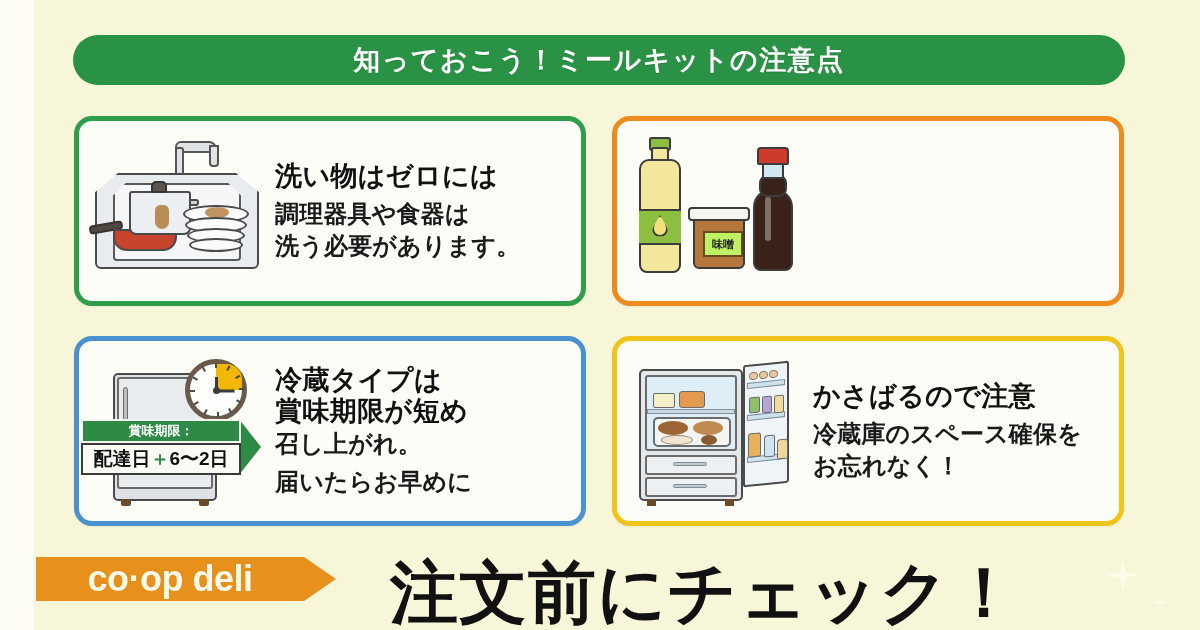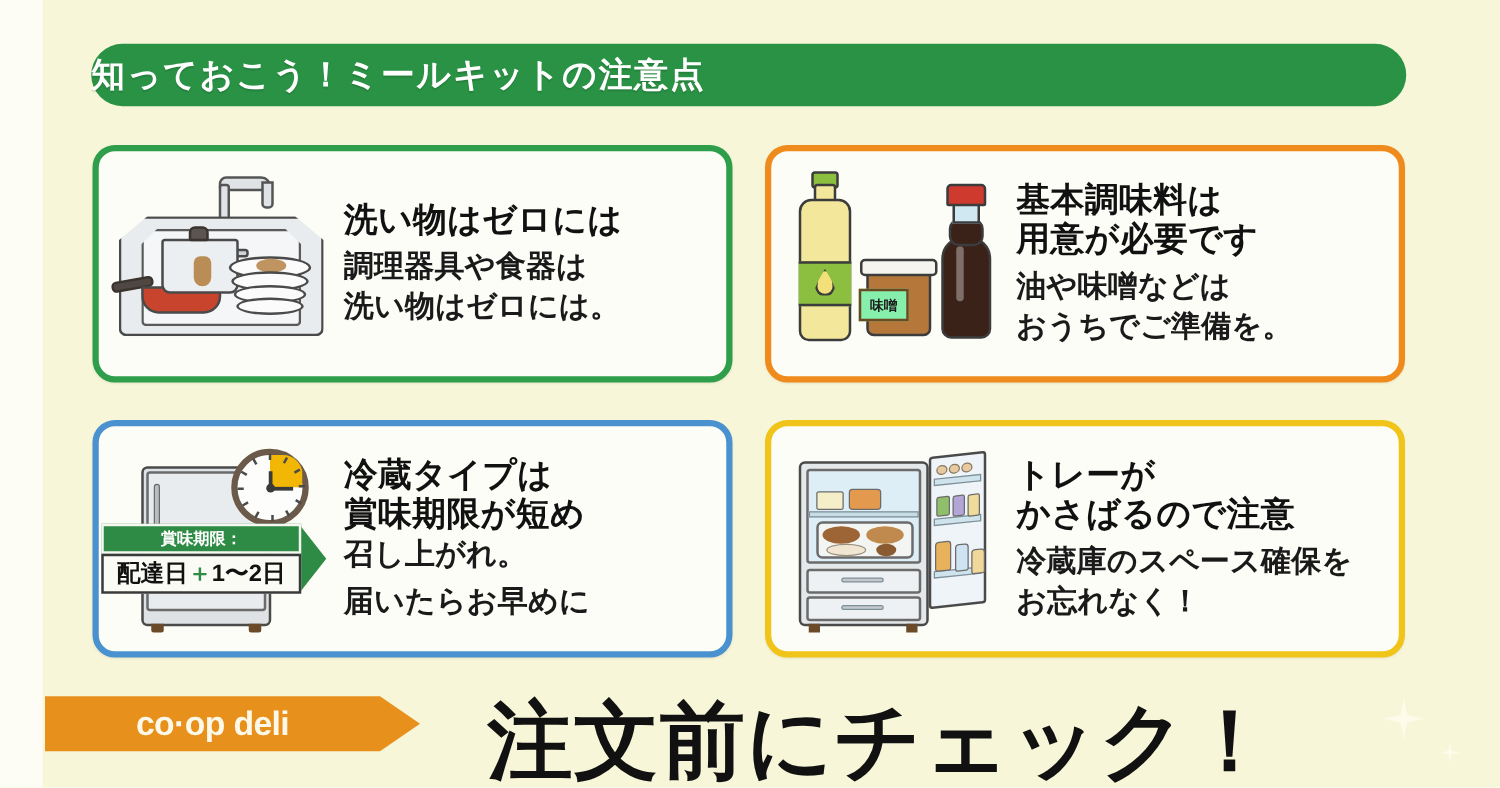--- a/index.html
+++ b/index.html
@@ -24,21 +24,21 @@
     position:absolute;
     background:#fdfcec;
     opacity:.95;
   }
   
   .header-banner {
     position:absolute; left:73px; top:35px;
     width:1052px; height:50px;
     background:#2a9245;
     border-radius:25px;
-    display:flex; align-items:center; justify-content:flex-start;
+    display:flex; align-items:center; justify-content:center;
   }
   .header-title {
     color:#ffffff;
     font-size:27px;
     font-weight:bold;
     letter-spacing:1.5px;
     white-space:nowrap;
     text-shadow:0 1px 1px rgba(0,0,0,.12);
   }
   
@@ -82,21 +82,21 @@
   .logo-banner .tip {
     position:absolute; left:268px; top:0;
     width:0; height:0;
     border-top:22px solid transparent;
     border-bottom:22px solid transparent;
     border-left:32px solid #e8901c;
   }
   .logo-text {
     position:absolute; left:0; top:0; width:268px; height:44px;
     display:flex; align-items:center; justify-content:center;
-    color:#fdf8e8; font-size:27px; font-weight:bold; letter-spacing:-.5px;
+    color:#fdf8e8; font-size:36px; font-weight:bold; letter-spacing:-.5px;
   }
   .footer-slogan {
     position:absolute; left:390px; top:548px;
     font-size:68px; font-weight:bold; color:#111;
     letter-spacing:1px; white-space:nowrap;
   }
 
   
   .ill { position:relative; width:180px; height:160px; }
   .p { position:absolute; }
@@ -130,21 +130,21 @@
   .dish-stain { left:118px; top:76px; width:24px; height:11px; background:#b07b3a; border-radius:50%; opacity:.8; }
 
   
   .oil-bottle { left:14px; top:28px; width:42px; height:114px; background:#f2e79a; border:2.5px solid #3c3c3c; border-radius:10px 10px 8px 8px; }
   .oil-neck { left:26px; top:16px; width:18px; height:16px; background:#f2e79a; border:2.5px solid #3c3c3c; border-radius:3px; }
   .oil-cap { left:24px; top:6px; width:22px; height:14px; background:#8cbf3f; border:2.5px solid #3c3c3c; border-radius:3px; }
   .oil-label { left:14px; top:78px; width:42px; height:36px; background:#8cbf3f; border-top:2.5px solid #3c3c3c; border-bottom:2.5px solid #3c3c3c; }
   .oil-drop { left:27px; top:84px; width:16px; height:22px; background:#f3e07a; border:2px solid #3c3c3c; border-radius:50% 50% 50% 50%/65% 65% 35% 35%; clip-path:polygon(50% 0%,85% 45%,100% 72%,82% 97%,18% 97%,0% 72%,15% 45%); }
   .miso-tub { left:68px; top:86px; width:52px; height:52px; background:#b5783a; border:2.5px solid #3c3c3c; border-radius:2px 2px 6px 6px; }
   .miso-lid { left:63px; top:76px; width:62px; height:14px; background:#f6f4ef; border:2.5px solid #3c3c3c; border-radius:4px; }
-  .miso-label { left:62px; top:100px; width:40px; height:26px; background:#86efac; border:2px solid #6b4a22; display:flex; align-items:center; justify-content:center; font-size:11px; font-weight:bold; color:#1d1d1d; }
+  .miso-label { left:78px; top:100px; width:40px; height:26px; background:#bef264; border:2px solid #6b4a22; display:flex; align-items:center; justify-content:center; font-size:11px; font-weight:bold; color:#1d1d1d; }
   .soy-body { left:128px; top:58px; width:40px; height:82px; background:#3a2218; border:2.5px solid #3c3c3c; border-radius:18px 18px 8px 8px; }
   .soy-shoulder { left:134px; top:44px; width:28px; height:22px; background:#3a2218; border:2.5px solid #3c3c3c; border-radius:8px; }
   .soy-neck { left:137px; top:30px; width:22px; height:18px; background:#cfe8f2; border:2.5px solid #3c3c3c; }
   .soy-cap { left:132px; top:16px; width:32px; height:18px; background:#cf3a2e; border:2.5px solid #3c3c3c; border-radius:4px 4px 2px 2px; }
   .soy-shine { left:140px; top:66px; width:6px; height:44px; background:rgba(255,255,255,.35); border-radius:4px; }
 
   
   .fr-body { left:26px; top:22px; width:104px; height:128px; background:#dfe2e5; border:2.5px solid #4a4a4a; border-radius:5px; }
   .fr-upper { left:30px; top:26px; width:96px; height:76px; background:#e9ecee; border:2px solid #6b6b6b; border-radius:3px; }
   .fr-handle { left:36px; top:36px; width:5px; height:36px; background:#b9bec2; border:1.5px solid #6b6b6b; border-radius:3px; }
@@ -229,21 +229,21 @@
         <div class="p dish dish1"></div>
         <div class="p dish-stain"></div>
         <div class="p dish dish2"></div>
         <div class="p dish dish3"></div>
         <div class="p dish dish4"></div>
       </div>
     </div>
     <div class="card-text">
       <div class="card-head">洗い物はゼロには</div>
       <div class="card-sub">調理器具や食器は</div>
-      <div class="card-sub" style="margin-top:0">洗い物はゼロには。</div>
+      <div class="card-sub" style="margin-top:0">洗う必要があります。</div>
     </div>
   </div>
 
   <div class="card c2" style="border-color: rgb(239, 139, 28);">
     <div class="card-art">
       <div class="ill">
         <div class="p oil-cap"></div>
         <div class="p oil-neck"></div>
         <div class="p oil-bottle"></div>
         <div class="p oil-label"></div>
@@ -251,26 +251,20 @@
         <div class="p miso-tub"></div>
         <div class="p miso-lid"></div>
         <div class="p miso-label">味噌</div>
         <div class="p soy-body"></div>
         <div class="p soy-shine"></div>
         <div class="p soy-shoulder"></div>
         <div class="p soy-neck"></div>
         <div class="p soy-cap"></div>
       </div>
     </div>
-    <div class="card-text">
-      <div class="card-head">基本調味料は</div>
-      <div class="card-head">用意が必要です</div>
-      <div class="card-sub">油や味噌などは</div>
-      <div class="card-sub" style="margin-top:0">おうちでご準備を。</div>
-    </div>
   </div>
 
   <div class="card c3" style="border-color: rgb(74, 146, 207);">
     <div class="card-art">
       <div class="ill">
         <div class="p fr-body"></div>
         <div class="p fr-upper"></div>
         <div class="p fr-handle"></div>
         <div class="p fr-drawer"></div>
         <div class="p fr-drawer-h"></div>
@@ -293,21 +287,21 @@
         <div class="p tick" style="transform:rotate(330deg)"></div>
         <div class="p clock-m"></div>
         <div class="p clock-h"></div>
         <div class="p clock-dot"></div>
 
         <div class="p ribbon-arrow"></div>
         <div class="p ribbon-top">賞味期限：</div>
         <div class="p ribbon-bot">
           <span>配達日</span>
             <span class="plus-green">＋</span>
-            <span>1〜2日</span>
+            <span>6〜2日</span>
         </div>
       </div>
     </div>
     <div class="card-text">
       <div class="card-head">冷蔵タイプは</div>
       <div class="card-head">賞味期限が短め</div>
       <div class="card-sub" style="margin-top:0">召し上がれ。</div>
       <div class="card-sub">届いたらお早めに</div>
     </div>
   </div>
@@ -341,21 +335,20 @@
         <div class="p of-f4"></div>
         <div class="p of-dr1"></div>
         <div class="p of-dh1"></div>
         <div class="p of-dr2"></div>
         <div class="p of-dh2"></div>
         <div class="p of-foot1"></div>
         <div class="p of-foot2"></div>
       </div>
     </div>
     <div class="card-text">
-      <div class="card-head">トレーが</div>
       <div class="card-head">かさばるので注意</div>
       <div class="card-sub">冷蔵庫のスペース確保を</div>
       <div class="card-sub" style="margin-top:0">お忘れなく！</div>
     </div>
   </div>
 
   <div class="logo-banner">
     <div class="body"></div>
     <div class="tip"></div>
     <div class="logo-text">co·op deli</div>

